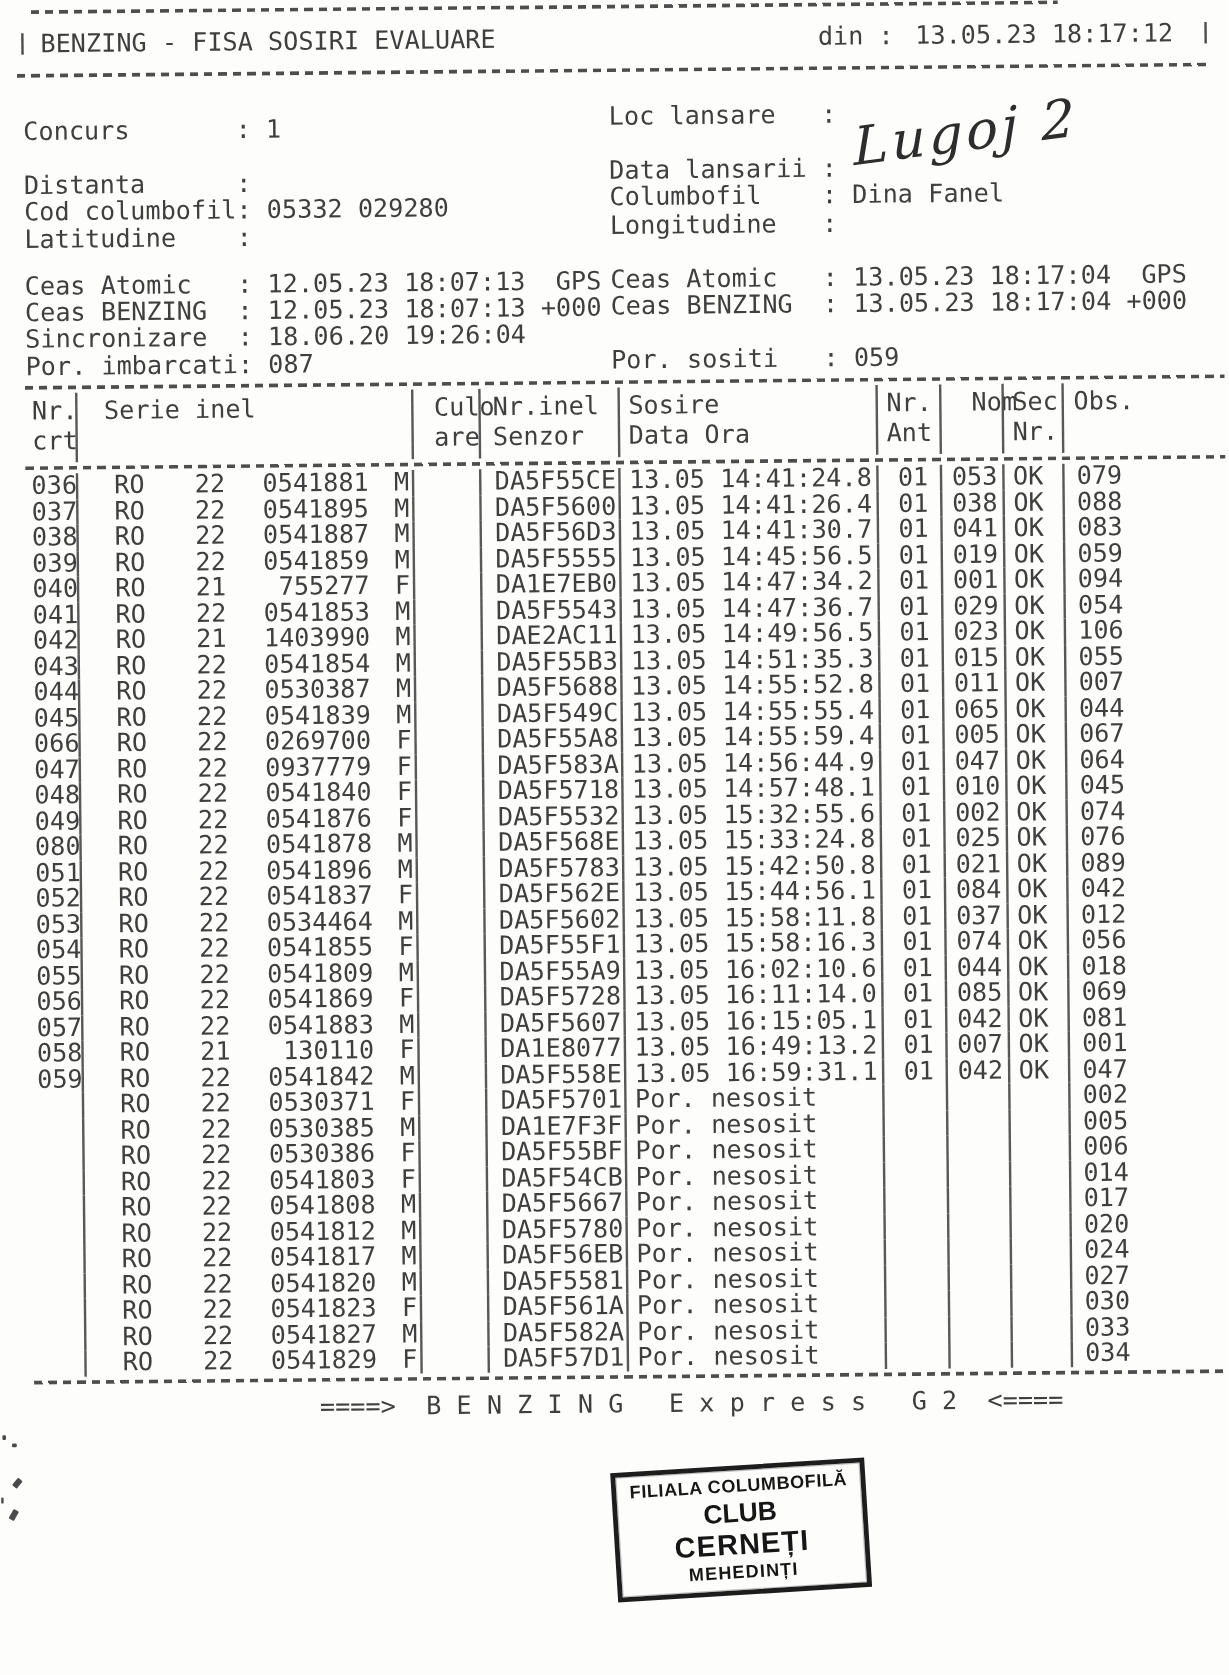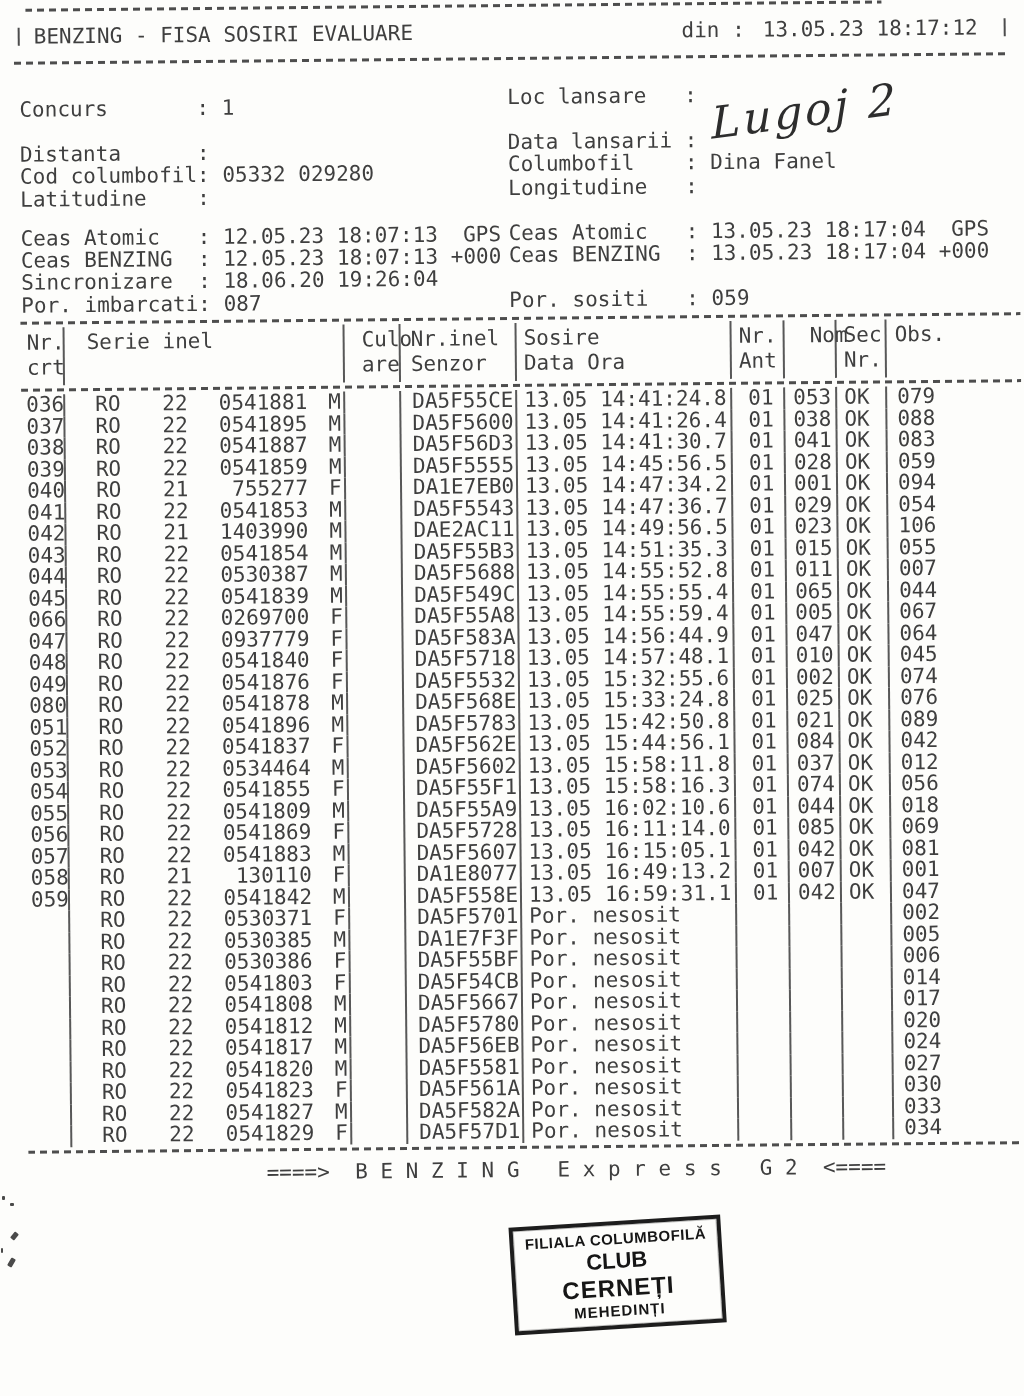--- a/index.html
+++ b/index.html
@@ -236,21 +236,21 @@
 
           <div class="trow">
             <div class="cell c-crt">039</div>
             <div class="cell c-serie">
               <span class="f-country">RO</span><span class="f-year">22</span><span class="f-num">0541859</span><span class="f-sex">M</span>
             </div>
             <div class="cell c-culoare"></div>
             <div class="cell c-senzor">DA5F5555</div>
             <div class="cell c-sosire">13.05 14:45:56.5</div>
             <div class="cell c-ant">01</div>
-            <div class="cell c-nom">028</div>
+            <div class="cell c-nom">019</div>
             <div class="cell c-sec">OK</div>
             <div class="cell c-obs">059</div>
           </div>
 
           <div class="trow">
             <div class="cell c-crt">040</div>
             <div class="cell c-serie">
               <span class="f-country">RO</span><span class="f-year">21</span><span class="f-num">755277</span><span class="f-sex">F</span>
             </div>
             <div class="cell c-culoare"></div>

